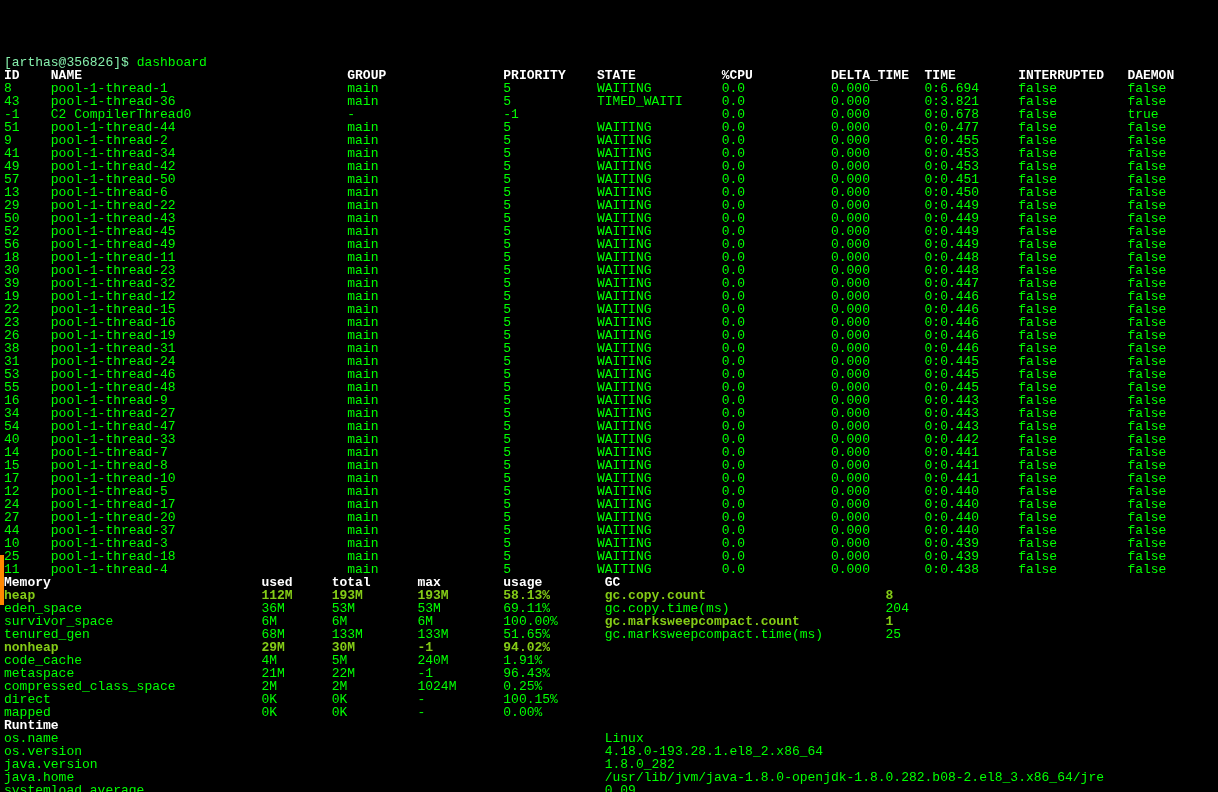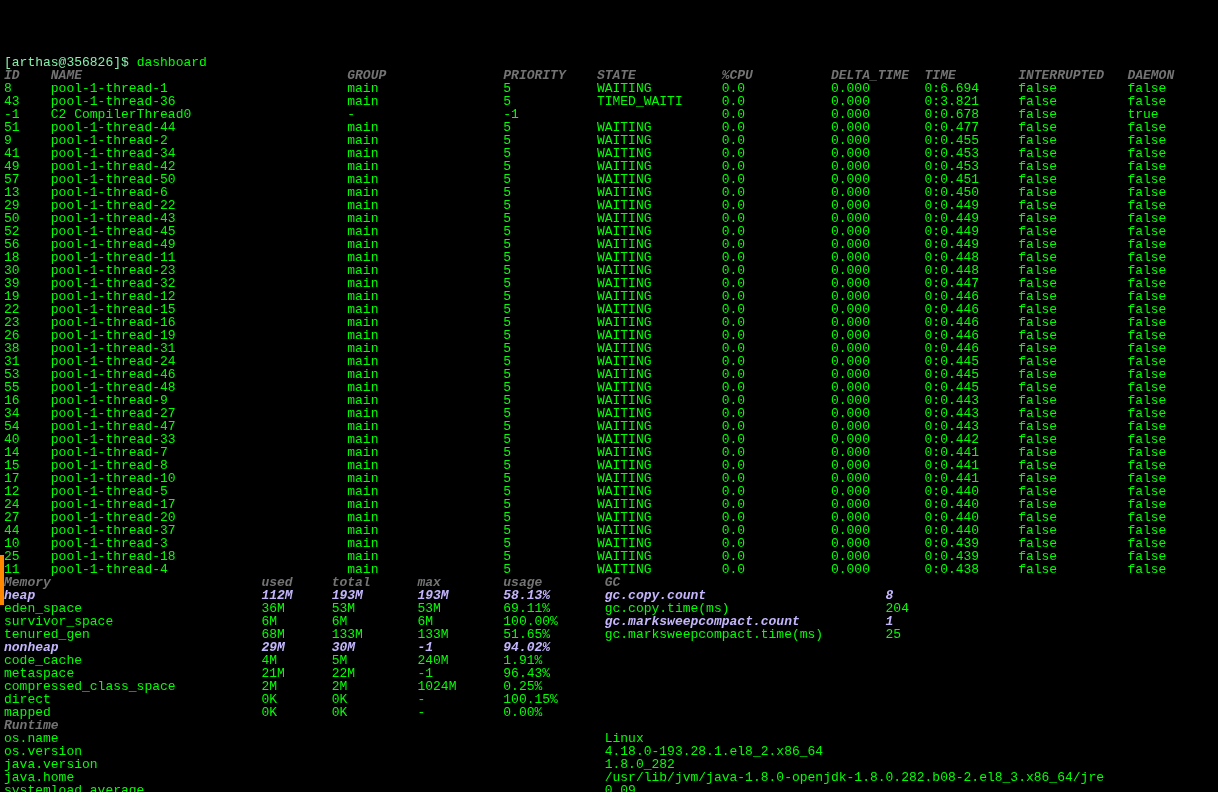--- a/index.html
+++ b/index.html
@@ -5,23 +5,23 @@
   body {
     background: #000;
     color: #00ff00;
     font-family: "Courier New", monospace;
     font-size: 13px;
     line-height: 1.0;
     margin: 0;
     padding: 4px;
     white-space: pre;
   }
-  .bright { color: #c4b5fd; font-weight: bold; font-style: italic; }
+  .bright { color: #84cc16; font-weight: bold; }
   .cyan { color: #86efac; }
-  .header { color: #737373; font-weight: bold; background: transparent; font-style: italic;}
+  .header { color: #ffffff; font-weight: bold; background: transparent;}
   .row { display: block; }
   .bar-left { position:absolute; left:0; top:555px; width:4px; height:50px; background:#ff8800;}
 </style>
 </head>
 <body>
 <div class="bar-left"></div>
 
 
 <div id="out"><span class="row"><span class="cyan">[arthas@356826]$</span> dashboard</span><span class="row header">ID    NAME                                  GROUP               PRIORITY    STATE           %CPU          DELTA_TIME  TIME        INTERRUPTED   DAEMON  </span><span class="row">8     pool-1-thread-1                       main                5           WAITING         0.0           0.000       0:6.694     false         false</span><span class="row">43    pool-1-thread-36                      main                5           TIMED_WAITI     0.0           0.000       0:3.821     false         false</span><span class="row">-1    C2 CompilerThread0                    -                   -1                          0.0           0.000       0:0.678     false         true</span><span class="row">51    pool-1-thread-44                      main                5           WAITING         0.0           0.000       0:0.477     false         false</span><span class="row">9     pool-1-thread-2                       main                5           WAITING         0.0           0.000       0:0.455     false         false</span><span class="row">41    pool-1-thread-34                      main                5           WAITING         0.0           0.000       0:0.453     false         false</span><span class="row">49    pool-1-thread-42                      main                5           WAITING         0.0           0.000       0:0.453     false         false</span><span class="row">57    pool-1-thread-50                      main                5           WAITING         0.0           0.000       0:0.451     false         false</span><span class="row">13    pool-1-thread-6                       main                5           WAITING         0.0           0.000       0:0.450     false         false</span><span class="row">29    pool-1-thread-22                      main                5           WAITING         0.0           0.000       0:0.449     false         false</span><span class="row">50    pool-1-thread-43                      main                5           WAITING         0.0           0.000       0:0.449     false         false</span><span class="row">52    pool-1-thread-45                      main                5           WAITING         0.0           0.000       0:0.449     false         false</span><span class="row">56    pool-1-thread-49                      main                5           WAITING         0.0           0.000       0:0.449     false         false</span><span class="row">18    pool-1-thread-11                      main                5           WAITING         0.0           0.000       0:0.448     false         false</span><span class="row">30    pool-1-thread-23                      main                5           WAITING         0.0           0.000       0:0.448     false         false</span><span class="row">39    pool-1-thread-32                      main                5           WAITING         0.0           0.000       0:0.447     false         false</span><span class="row">19    pool-1-thread-12                      main                5           WAITING         0.0           0.000       0:0.446     false         false</span><span class="row">22    pool-1-thread-15                      main                5           WAITING         0.0           0.000       0:0.446     false         false</span><span class="row">23    pool-1-thread-16                      main                5           WAITING         0.0           0.000       0:0.446     false         false</span><span class="row">26    pool-1-thread-19                      main                5           WAITING         0.0           0.000       0:0.446     false         false</span><span class="row">38    pool-1-thread-31                      main                5           WAITING         0.0           0.000       0:0.446     false         false</span><span class="row">31    pool-1-thread-24                      main                5           WAITING         0.0           0.000       0:0.445     false         false</span><span class="row">53    pool-1-thread-46                      main                5           WAITING         0.0           0.000       0:0.445     false         false</span><span class="row">55    pool-1-thread-48                      main                5           WAITING         0.0           0.000       0:0.445     false         false</span><span class="row">16    pool-1-thread-9                       main                5           WAITING         0.0           0.000       0:0.443     false         false</span><span class="row">34    pool-1-thread-27                      main                5           WAITING         0.0           0.000       0:0.443     false         false</span><span class="row">54    pool-1-thread-47                      main                5           WAITING         0.0           0.000       0:0.443     false         false</span><span class="row">40    pool-1-thread-33                      main                5           WAITING         0.0           0.000       0:0.442     false         false</span><span class="row">14    pool-1-thread-7                       main                5           WAITING         0.0           0.000       0:0.441     false         false</span><span class="row">15    pool-1-thread-8                       main                5           WAITING         0.0           0.000       0:0.441     false         false</span><span class="row">17    pool-1-thread-10                      main                5           WAITING         0.0           0.000       0:0.441     false         false</span><span class="row">12    pool-1-thread-5                       main                5           WAITING         0.0           0.000       0:0.440     false         false</span><span class="row">24    pool-1-thread-17                      main                5           WAITING         0.0           0.000       0:0.440     false         false</span><span class="row">27    pool-1-thread-20                      main                5           WAITING         0.0           0.000       0:0.440     false         false</span><span class="row">44    pool-1-thread-37                      main                5           WAITING         0.0           0.000       0:0.440     false         false</span><span class="row">10    pool-1-thread-3                       main                5           WAITING         0.0           0.000       0:0.439     false         false</span><span class="row">25    pool-1-thread-18                      main                5           WAITING         0.0           0.000       0:0.439     false         false</span><span class="row">11    pool-1-thread-4                       main                5           WAITING         0.0           0.000       0:0.438     false         false</span><span class="row header">Memory                           used     total      max        usage        GC                                      </span><span class="row bright">heap                             112M     193M       193M       58.13%       <span class="bright">gc.copy.count                       8</span></span><span class="row">eden_space                       36M      53M        53M        69.11%       <span class="">gc.copy.time(ms)                    204</span></span><span class="row">survivor_space                   6M       6M         6M         100.00%      <span class="bright">gc.marksweepcompact.count           1</span></span><span class="row">tenured_gen                      68M      133M       133M       51.65%       <span class="">gc.marksweepcompact.time(ms)        25</span></span><span class="row bright">nonheap                          29M      30M        -1         94.02%       <span class=""></span></span><span class="row">code_cache                       4M       5M         240M       1.91%        <span class=""></span></span><span class="row">metaspace                        21M      22M        -1         96.43%       <span class=""></span></span><span class="row">compressed_class_space           2M       2M         1024M      0.25%        <span class=""></span></span><span class="row">direct                           0K       0K         -          100.15%      <span class=""></span></span><span class="row">mapped                           0K       0K         -          0.00%        <span class=""></span></span><span class="row header">Runtime</span><span class="row">os.name                                                                      Linux</span><span class="row">os.version                                                                   4.18.0-193.28.1.el8_2.x86_64</span><span class="row">java.version                                                                 1.8.0_282</span><span class="row">java.home                                                                    /usr/lib/jvm/java-1.8.0-openjdk-1.8.0.282.b08-2.el8_3.x86_64/jre</span><span class="row">systemload.average                                                           0.09</span></div>
 

